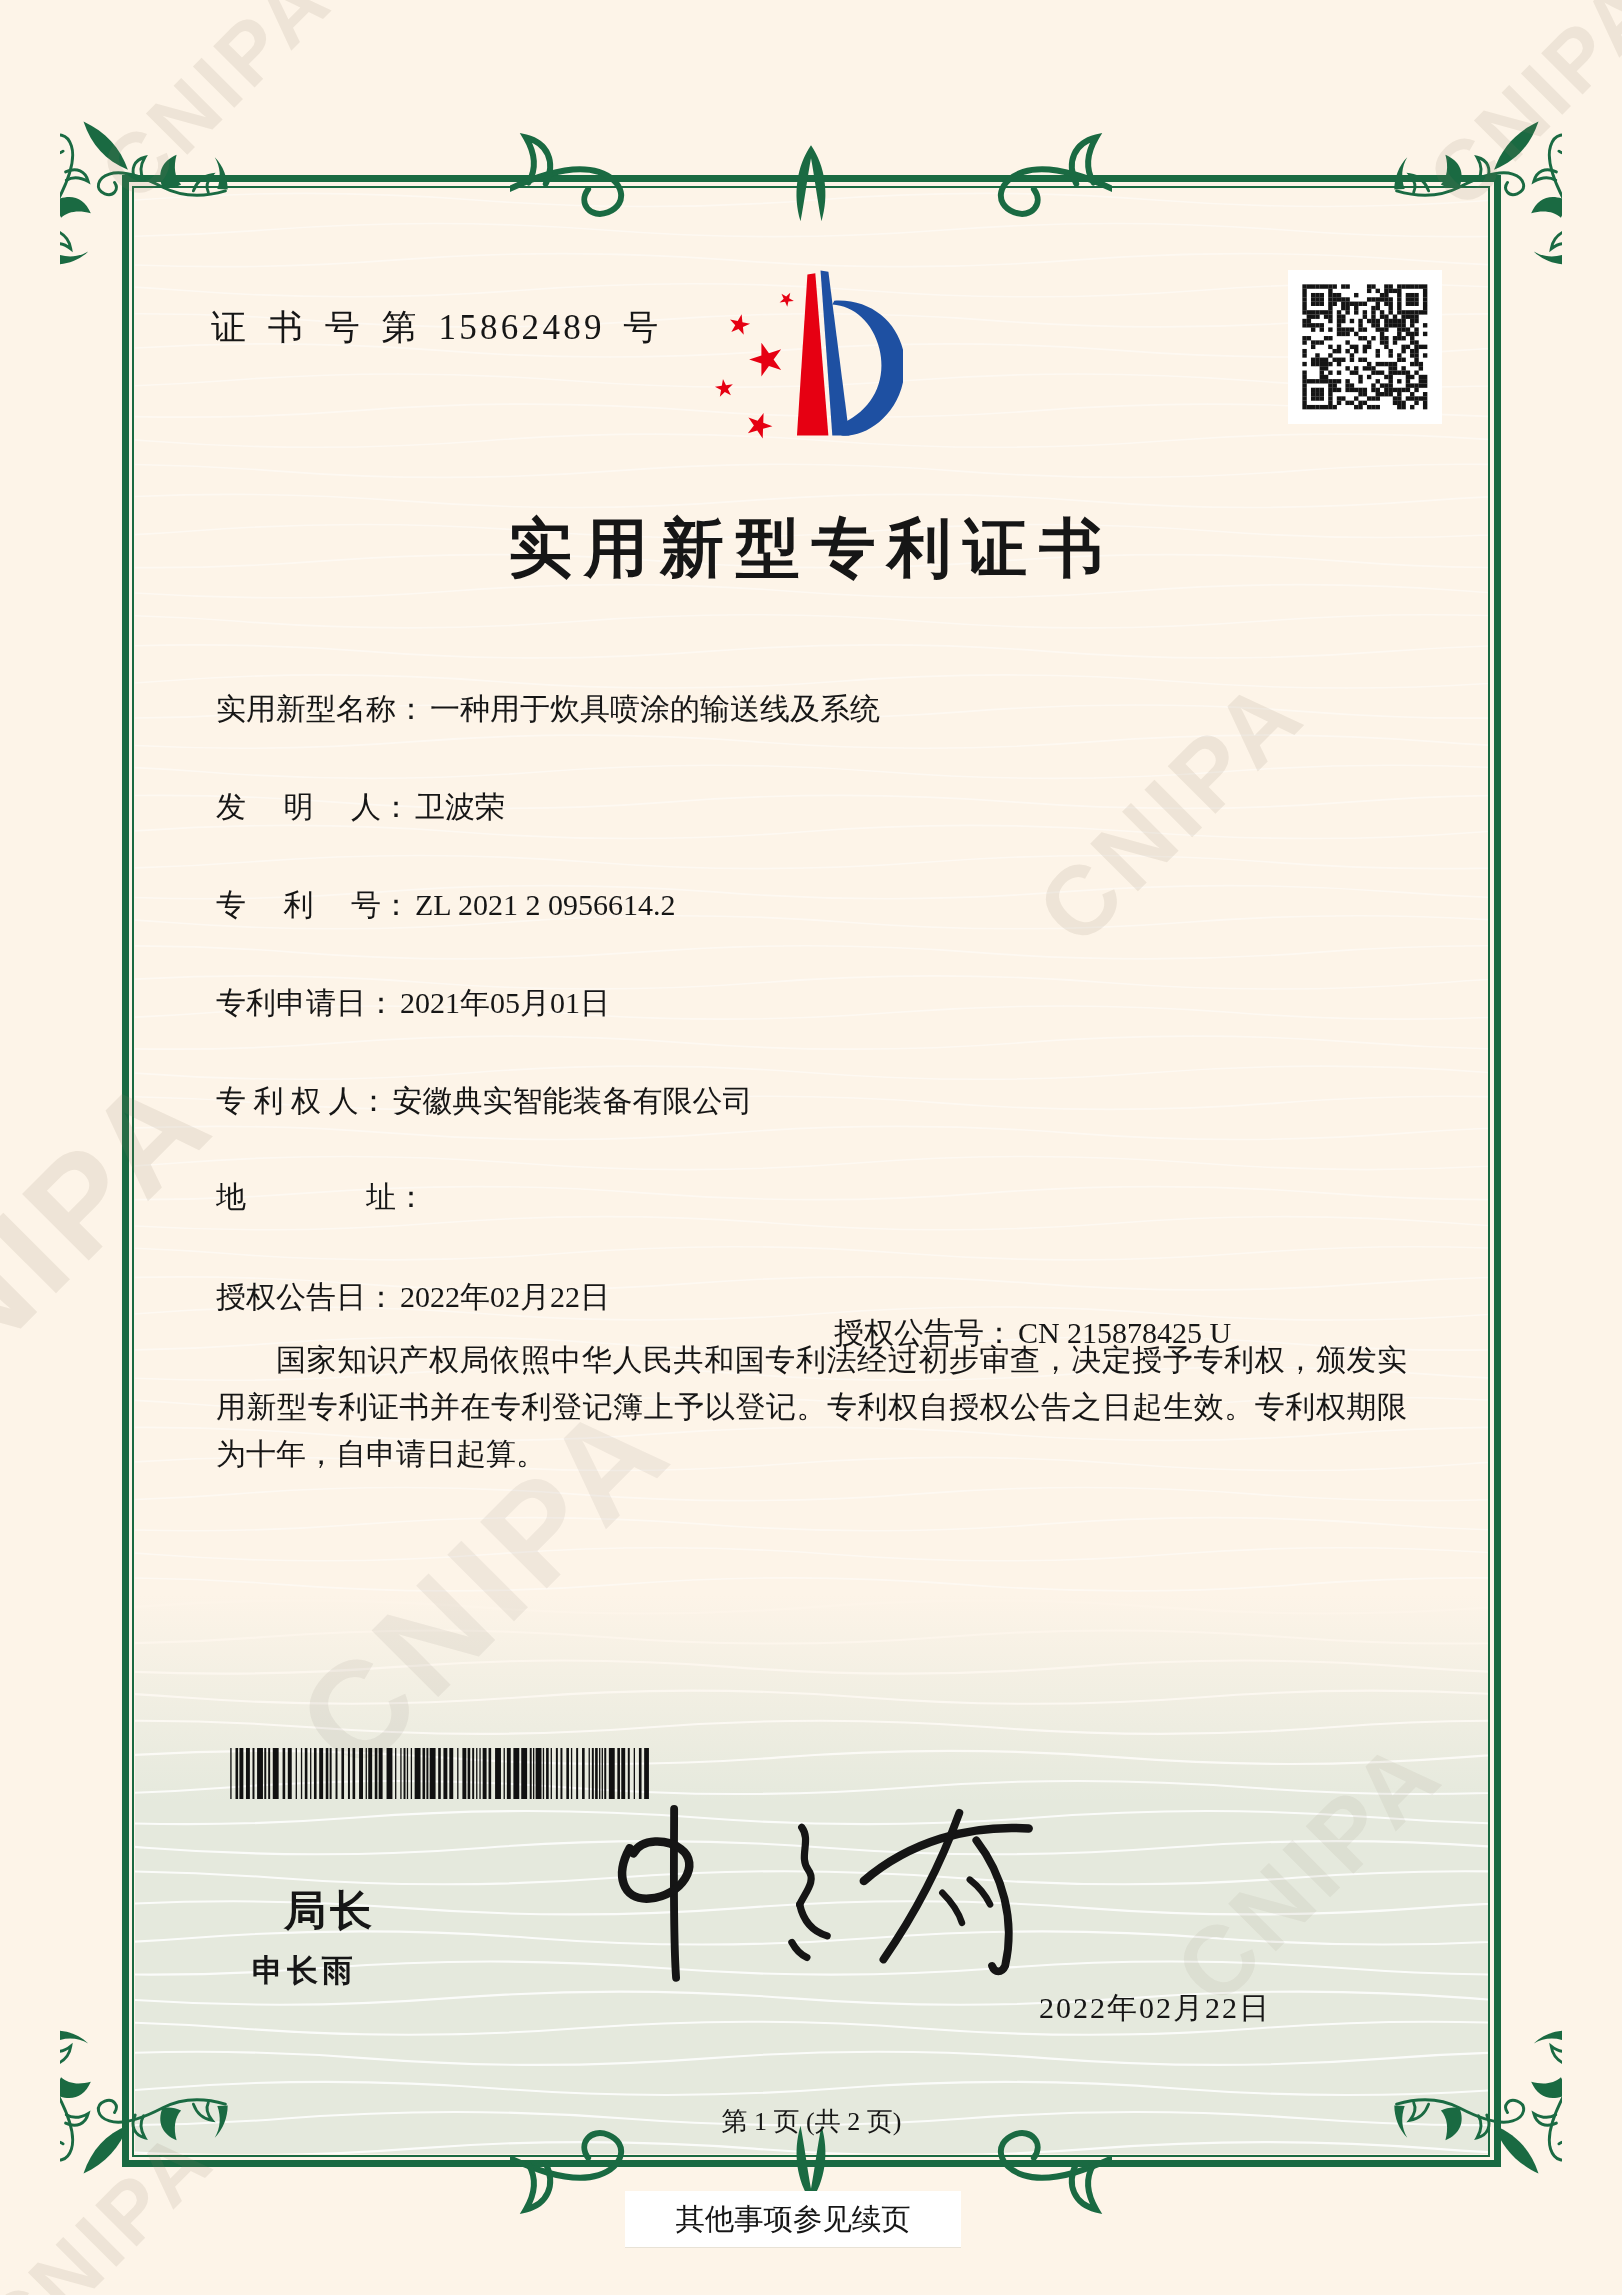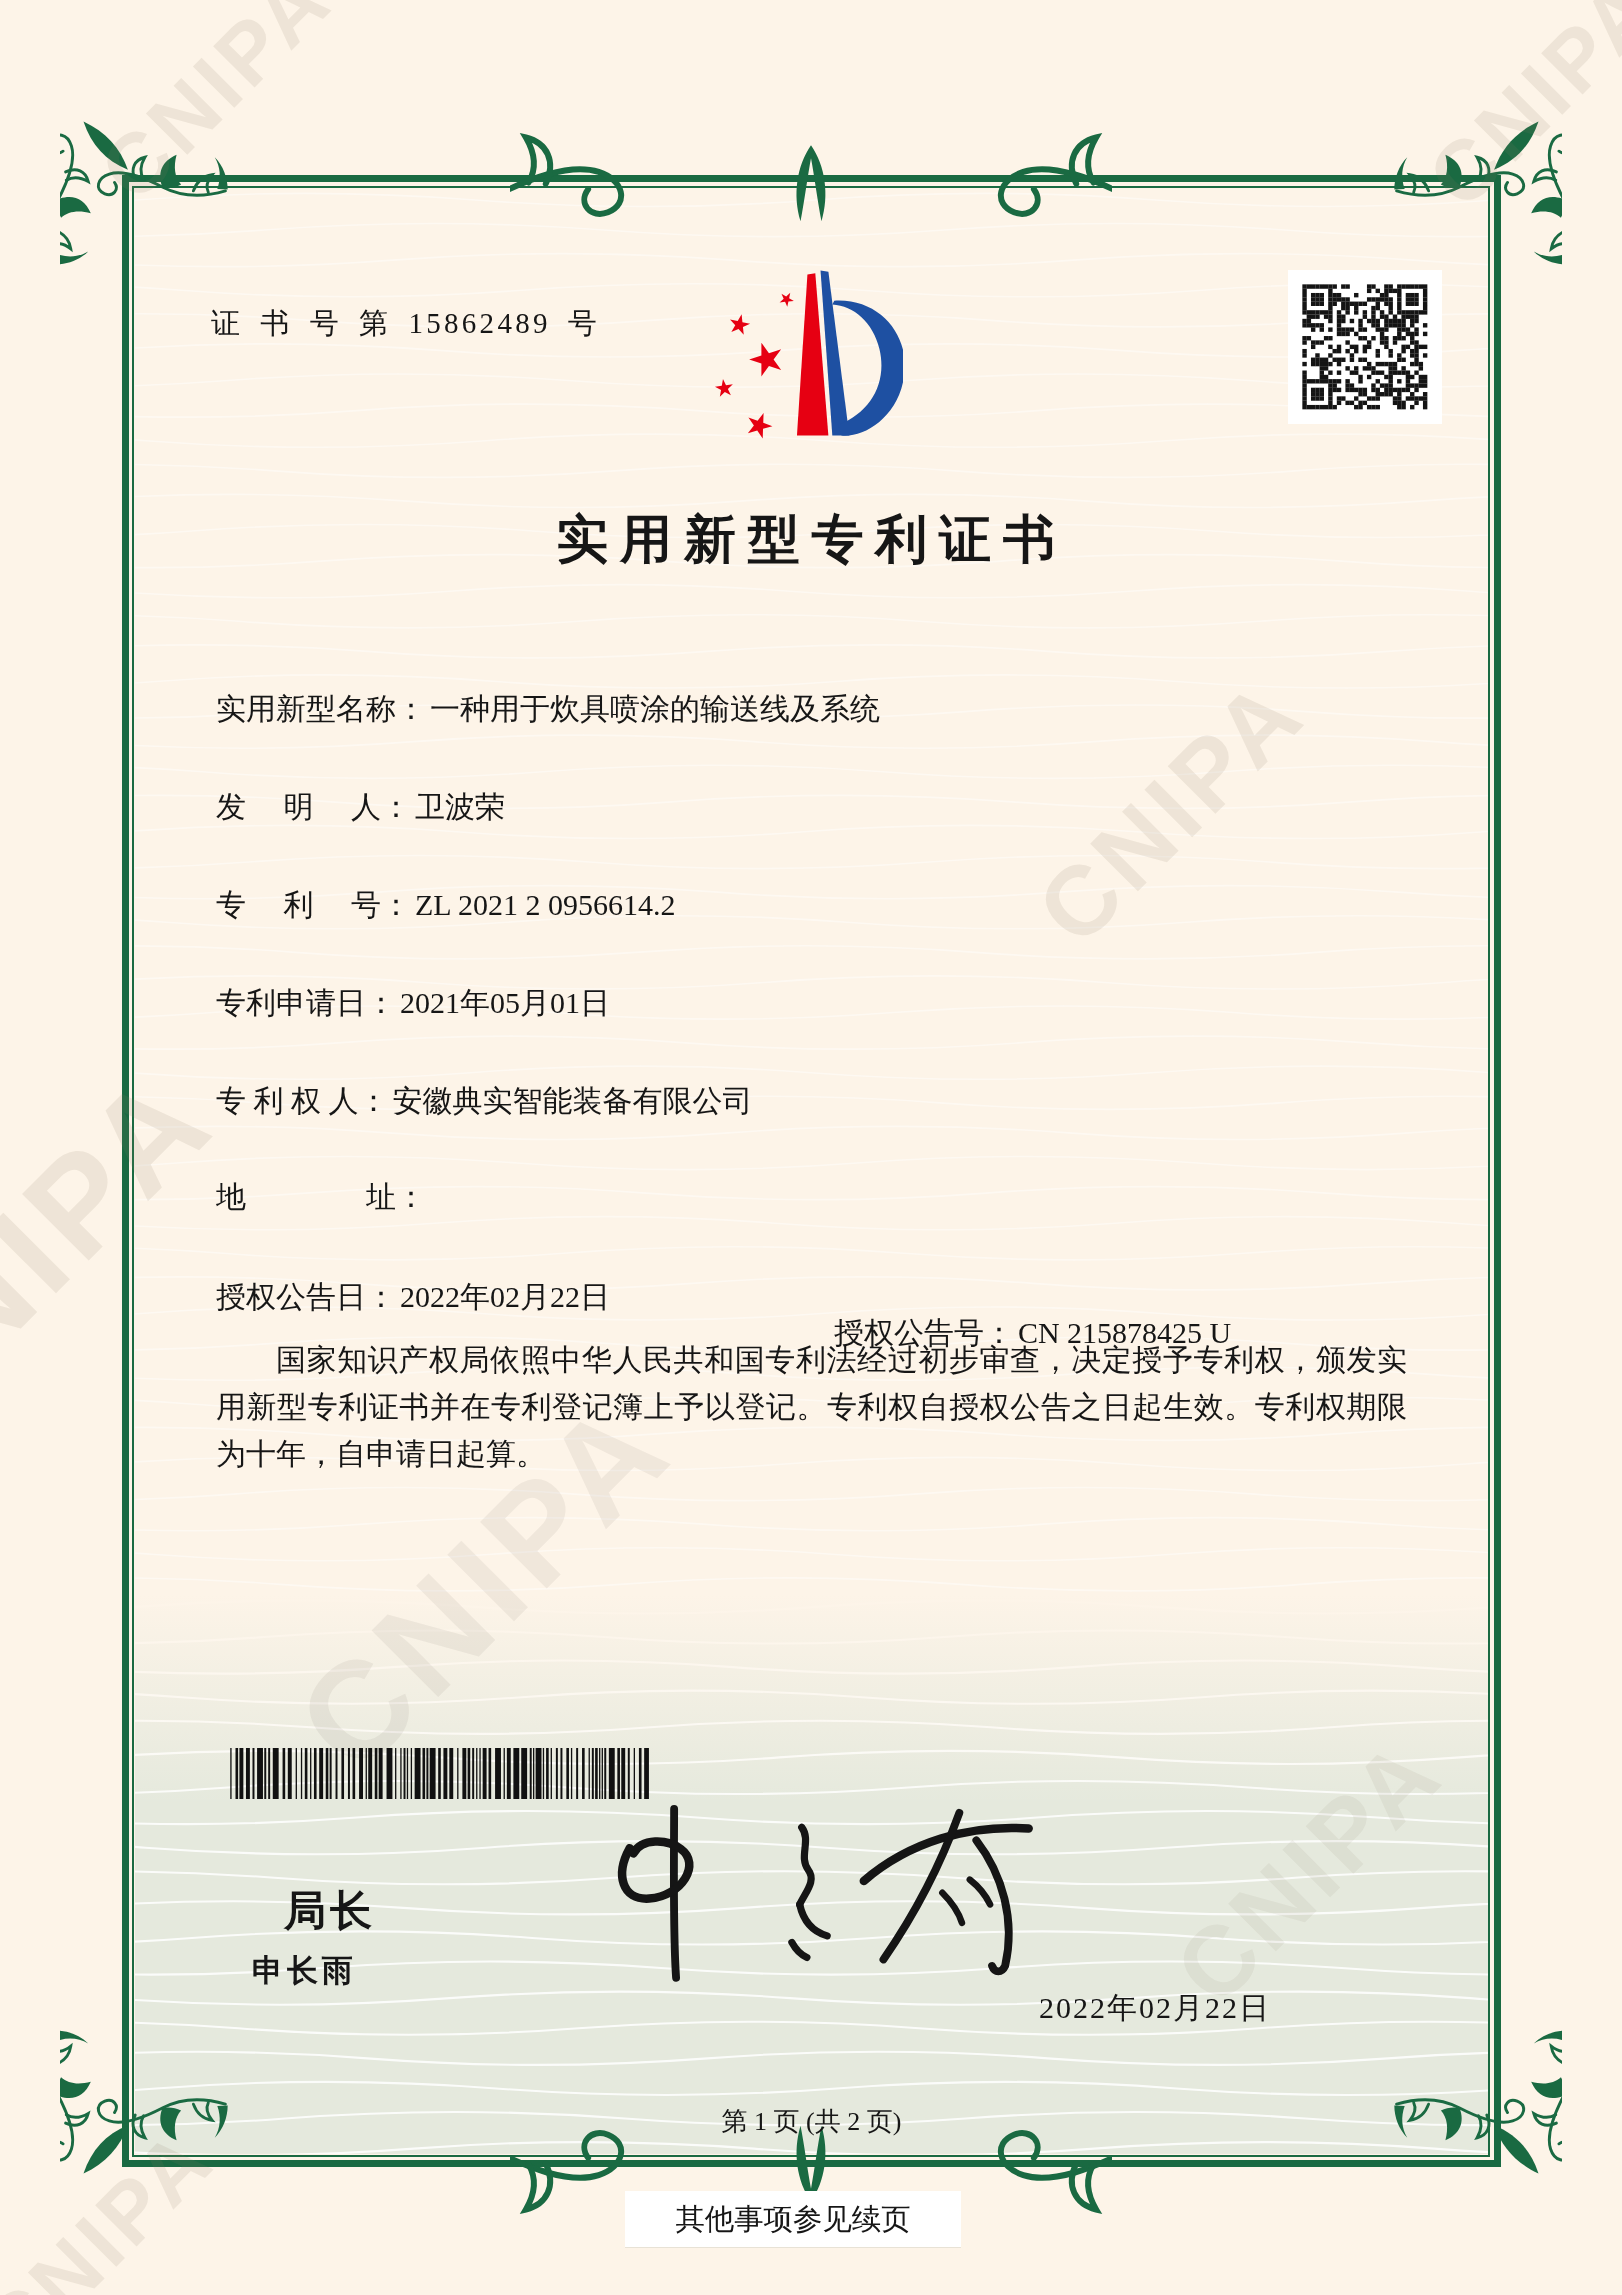--- a/index.html
+++ b/index.html
@@ -35,24 +35,24 @@
   .c-bl{left:60px;top:1975px;transform:scaleY(-1);}
   .c-br{left:1340px;top:1975px;transform:scale(-1,-1);}
   .side{width:118px;height:458px;}
   .s-l{left:76px;top:936px;}
   .s-r{left:1429px;top:936px;transform:scaleX(-1);}
   
   .wm{position:absolute;font-family:"Liberation Sans","DejaVu Sans",sans-serif;font-weight:bold;
       color:rgba(138,124,104,0.13);letter-spacing:0.06em;white-space:nowrap;
       transform:translate(-50%,-50%) rotate(-45deg);pointer-events:none;}
   
-  .cert-no{left:211px;top:304px;font-size:29px;letter-spacing:3.3px;word-spacing:6.5px;}
+  .cert-no{left:211px;top:304px;font-size:35px;letter-spacing:3.3px;word-spacing:6.5px;}
   .logo{left:687px;top:260px;width:216px;height:190px;}
   .qr-box{left:1288px;top:270px;width:154px;height:154px;background:#ffffff;}
-  .title{left:0;right:0;top:505px;text-align:center;font-size:52px;font-weight:bold;letter-spacing:11.8px;}
+  .title{left:0;right:0;top:505px;text-align:center;font-size:64px;font-weight:bold;letter-spacing:11.8px;}
   .field{left:216px;font-size:30px;white-space:nowrap;}
   .field .v{margin-left:3.9px;}
   .addr-wrap{display:inline-block;vertical-align:top;white-space:normal;}
   .addr-wrap .l2{margin-left:17px;}
   .grant2{left:834px;}
   .paras{left:216px;top:1336px;width:1191px;font-size:30px;line-height:47px;text-align:justify;}
   .paras p{margin:0;text-indent:60px;}
   .barcode{left:230px;top:1748px;width:419px;height:51px;}
   .signer-title{left:252px;top:1883px;font-size:42px;font-weight:bold;letter-spacing:3.9px;margin-left:32px;}
   .signer-name{left:252px;top:1950px;font-size:31px;font-weight:bold;letter-spacing:3.9px;}

